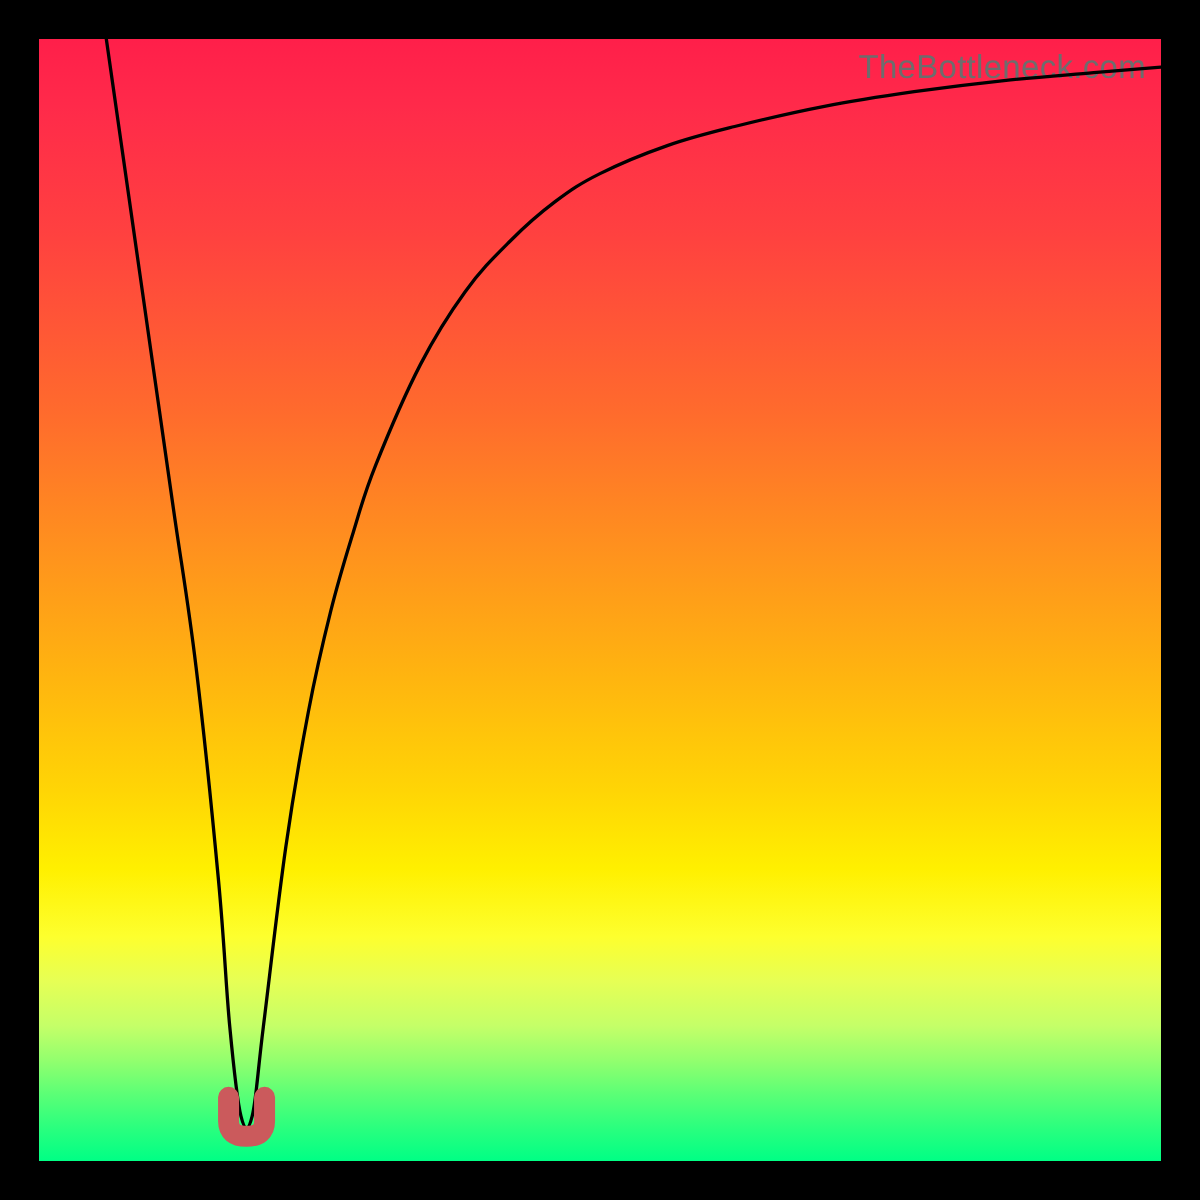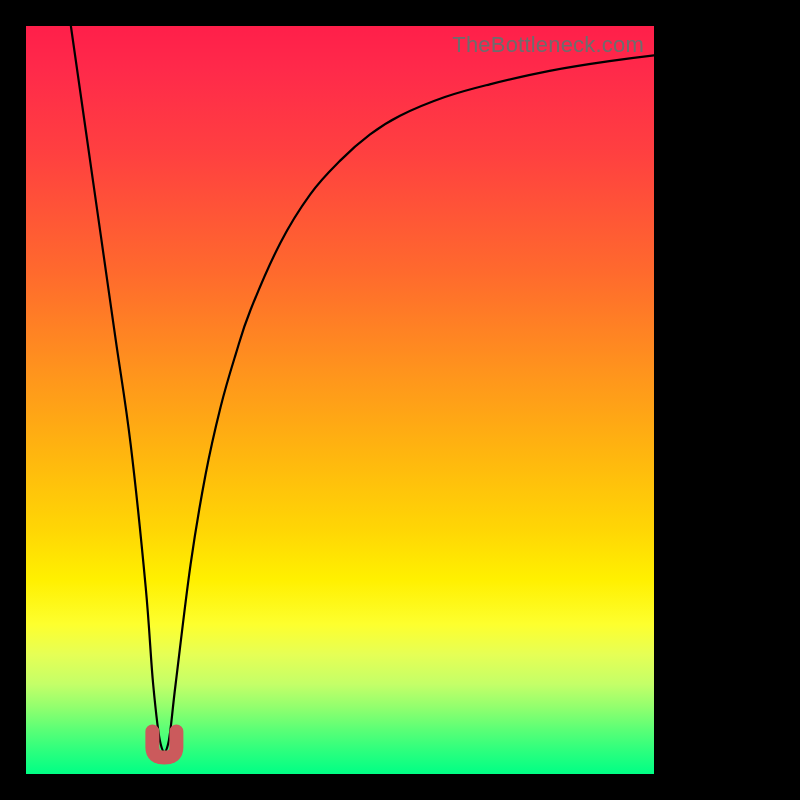--- a/index.html
+++ b/index.html
@@ -14,21 +14,21 @@
   .frame {
     position: relative;
     width: 800px;
     height: 800px;
     background: #000;
   }
   .plot {
     position: absolute;
     left: 26px;
     top: 26px;
-    width: 628px;
+    width: 748px;
     height: 748px;
     overflow: hidden;
     background: linear-gradient(
       to bottom,
       #ff1f4a 0%,
       #ff2a4a 6%,
       #ff4040 17%,
       #ff6a2d 33%,
       #ff931d 46%,
       #ffb50f 57%,

